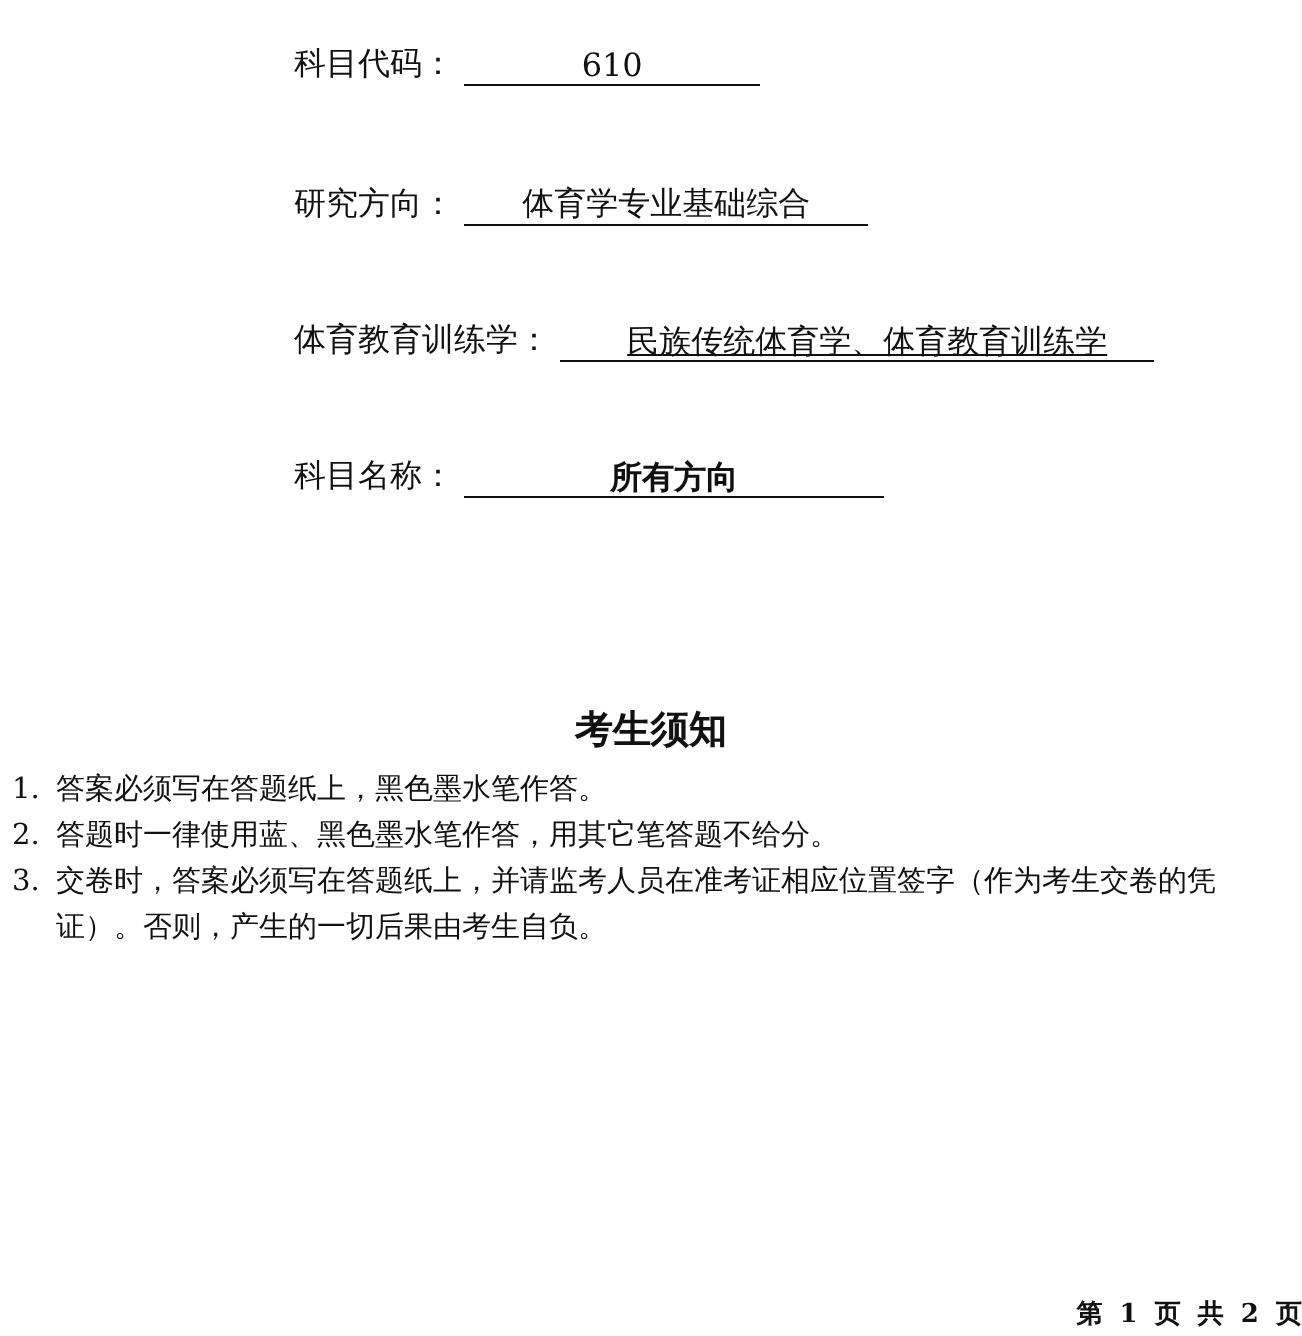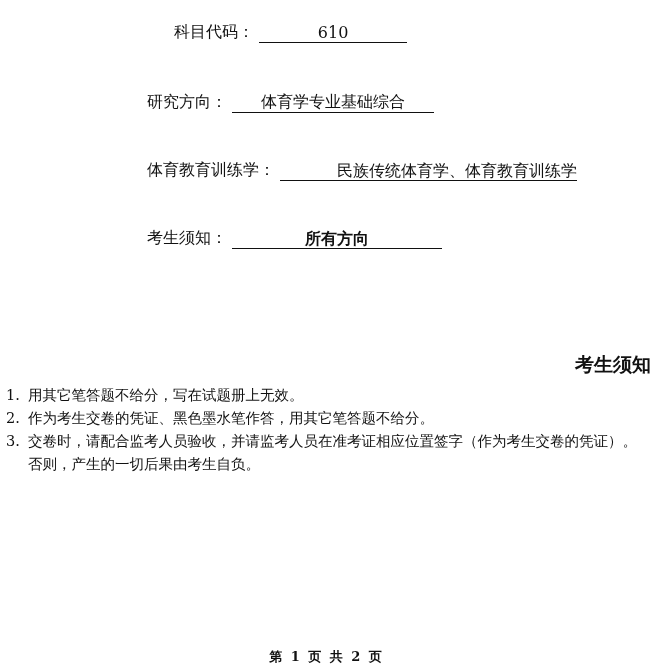--- a/index.html
+++ b/index.html
@@ -2,62 +2,62 @@
 <html><head>
 <meta charset="utf-8">
 <style>
   html, body { margin:0; padding:0; background:#ffffff; }
   body { width:651px; height:668px; position:relative; overflow:hidden;
          font-family:"DejaVu Serif","Liberation Serif",serif; color:#111; }
   .field { position:absolute; left:147px; font-size:16px; white-space:nowrap; }
   .field .label { display:inline-block; vertical-align:bottom; }
   .field .value { display:inline-block; border-bottom:1px solid #111; text-align:center;
                   line-height:18px; vertical-align:bottom; }
-  #f1 { top:22px;margin-left:27px; } #f1 .value { width:148px; }
+  #f1 { top:22px; } #f1 .value { width:148px; }
   #f2 { top:92px; } #f2 .value { width:202px;font-family:Liberation Mono, monospace; }
-  #f3 { top:160px; } #f3 .value { width:297px; text-align:right; padding-left:10px; box-sizing:border-box; }
+  #f3 { top:160px; } #f3 .value { width:297px; text-align:center; padding-left:10px; box-sizing:border-box;text-decoration:underline; }
   #f4 { top:228px; } #f4 .value { width:210px;font-weight:bold; }
-  .notice-title { position:absolute; top:352px; left:0; width:651px; text-align:right;
+  .notice-title { position:absolute; top:352px; left:0; width:651px; text-align:center;
                   font-size:19px; font-weight:bold; font-family:"DejaVu Sans","Liberation Sans",sans-serif; }
   .rules { position:absolute; top:384px; left:6px; width:640px; font-size:14.5px; line-height:23px; }
   .rule { display:flex; }
   .rule .num { width:22px; flex:none; }
   .rule .txt { flex:1; }
-  .footer { position:absolute; top:648px; left:0; width:651px; text-align:center; font-size:13px; font-weight:bold; word-spacing:4px; }
+  .footer { position:absolute; top:648px; left:0; width:651px; text-align:right; font-size:13px; font-weight:bold; word-spacing:4px; }
 </style>
 </head>
 <body>
 
 <div class="field" id="f1">
   <span class="label">科目代码：</span>
   <span class="value">610</span>
 </div>
 <div class="field" id="f2">
   <span class="label">研究方向：</span>
   <span class="value">体育学专业基础综合</span>
 </div>
 <div class="field" id="f3">
   <span class="label">体育教育训练学：</span>
   <span class="value">民族传统体育学、体育教育训练学</span>
 </div>
 <div class="field" id="f4">
-  <span class="label">考生须知：</span>
+  <span class="label">科目名称：</span>
   <span class="value">所有方向</span>
 </div>
 
 <div class="notice-title">考生须知</div>
 
 <div class="rules">
   <div class="rule">
     <span class="num">1.</span>
-    <span class="txt">用其它笔答题不给分，写在试题册上无效。</span>
+    <span class="txt">答案必须写在答题纸上，黑色墨水笔作答。</span>
   </div>
   <div class="rule">
     <span class="num">2.</span>
-    <span class="txt">作为考生交卷的凭证、黑色墨水笔作答，用其它笔答题不给分。</span>
+    <span class="txt">答题时一律使用蓝、黑色墨水笔作答，用其它笔答题不给分。</span>
   </div>
   <div class="rule">
     <span class="num">3.</span>
-    <span class="txt">交卷时，请配合监考人员验收，并请监考人员在准考证相应位置签字（作为考生交卷的凭证）。否则，产生的一切后果由考生自负。</span>
+    <span class="txt">交卷时，答案必须写在答题纸上，并请监考人员在准考证相应位置签字（作为考生交卷的凭证）。否则，产生的一切后果由考生自负。</span>
   </div>
 </div>
 
 <div class="footer">第 1 页 共 2 页</div>
 
 </body></html>

